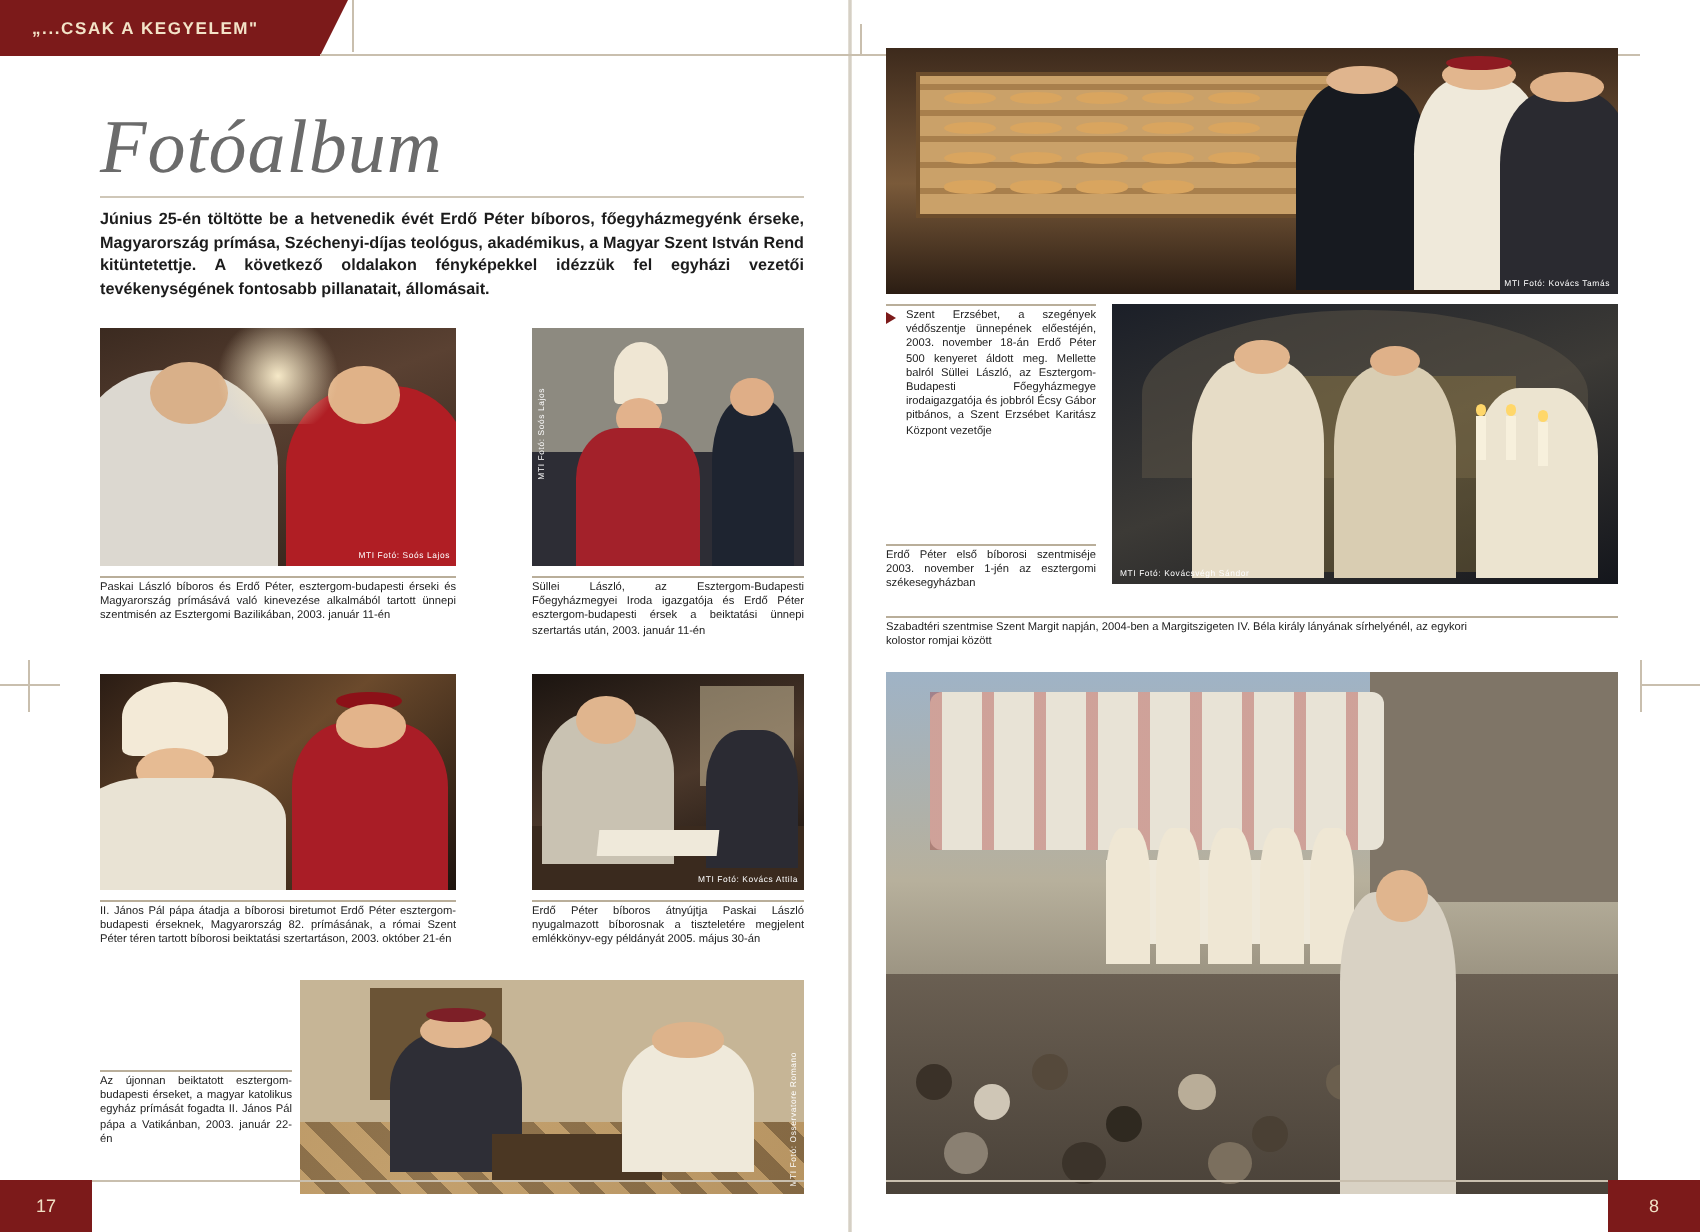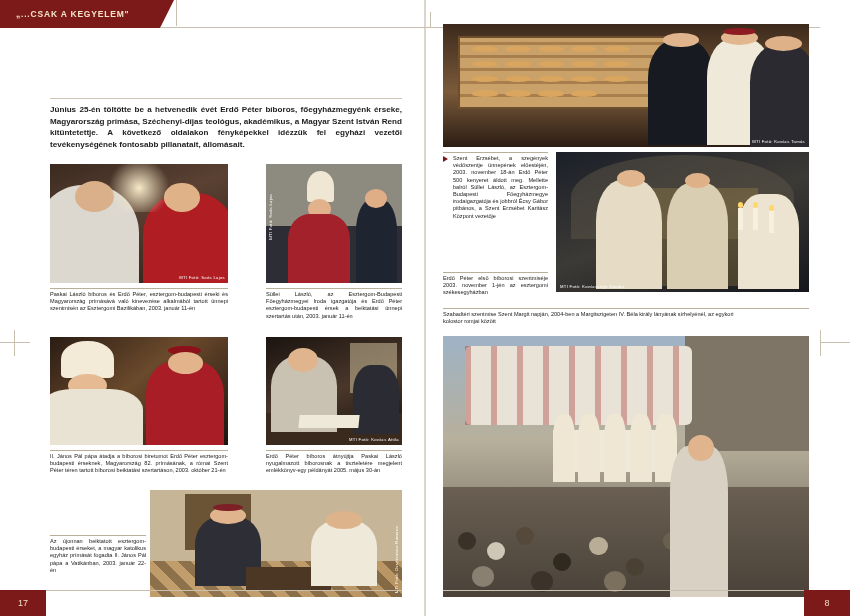--- a/index.html
+++ b/index.html
@@ -176,20 +176,21 @@
   <div class="head-tab">„...CSAK A KEGYELEM"</div>
   <div class="head-rule"></div>
 
   <div class="rule" style="left:176px;top:0;width:1px;height:26px;"></div>
   <div class="rule" style="left:430px;top:12px;width:1px;height:15px;"></div>
   <div class="rule" style="left:14px;top:330px;width:1px;height:26px;"></div>
   <div class="rule" style="left:0px;top:342px;width:30px;height:1px;"></div>
   <div class="rule" style="left:820px;top:330px;width:1px;height:26px;"></div>
   <div class="rule" style="left:820px;top:342px;width:30px;height:1px;"></div>
 
+  <div class="title">Fotóalbum</div>
   <div class="title-rule"></div>
   <div class="lead">Június 25-én töltötte be a hetvenedik évét Erdő Péter bíboros, főegyházmegyénk érseke, Magyarország prímása, Széchenyi-díjas teológus, akadémikus, a Magyar Szent István Rend kitüntetettje. A következő oldalakon fényképekkel idézzük fel egyházi vezetői tevékenységének fontosabb pillanatait, állomásait.</div>
 
   <div class="photo p1" style="left:50px;top:164px;width:178px;height:119px;">
     <div class="b1"></div>
       <div class="b1h"></div>
     <div class="b2"></div>
       <div class="b2h"></div>
     <div class="glow"></div>
     <span class="credit" style="right:3px;bottom:3px;">MTI Fotó: Soós Lajos</span>

